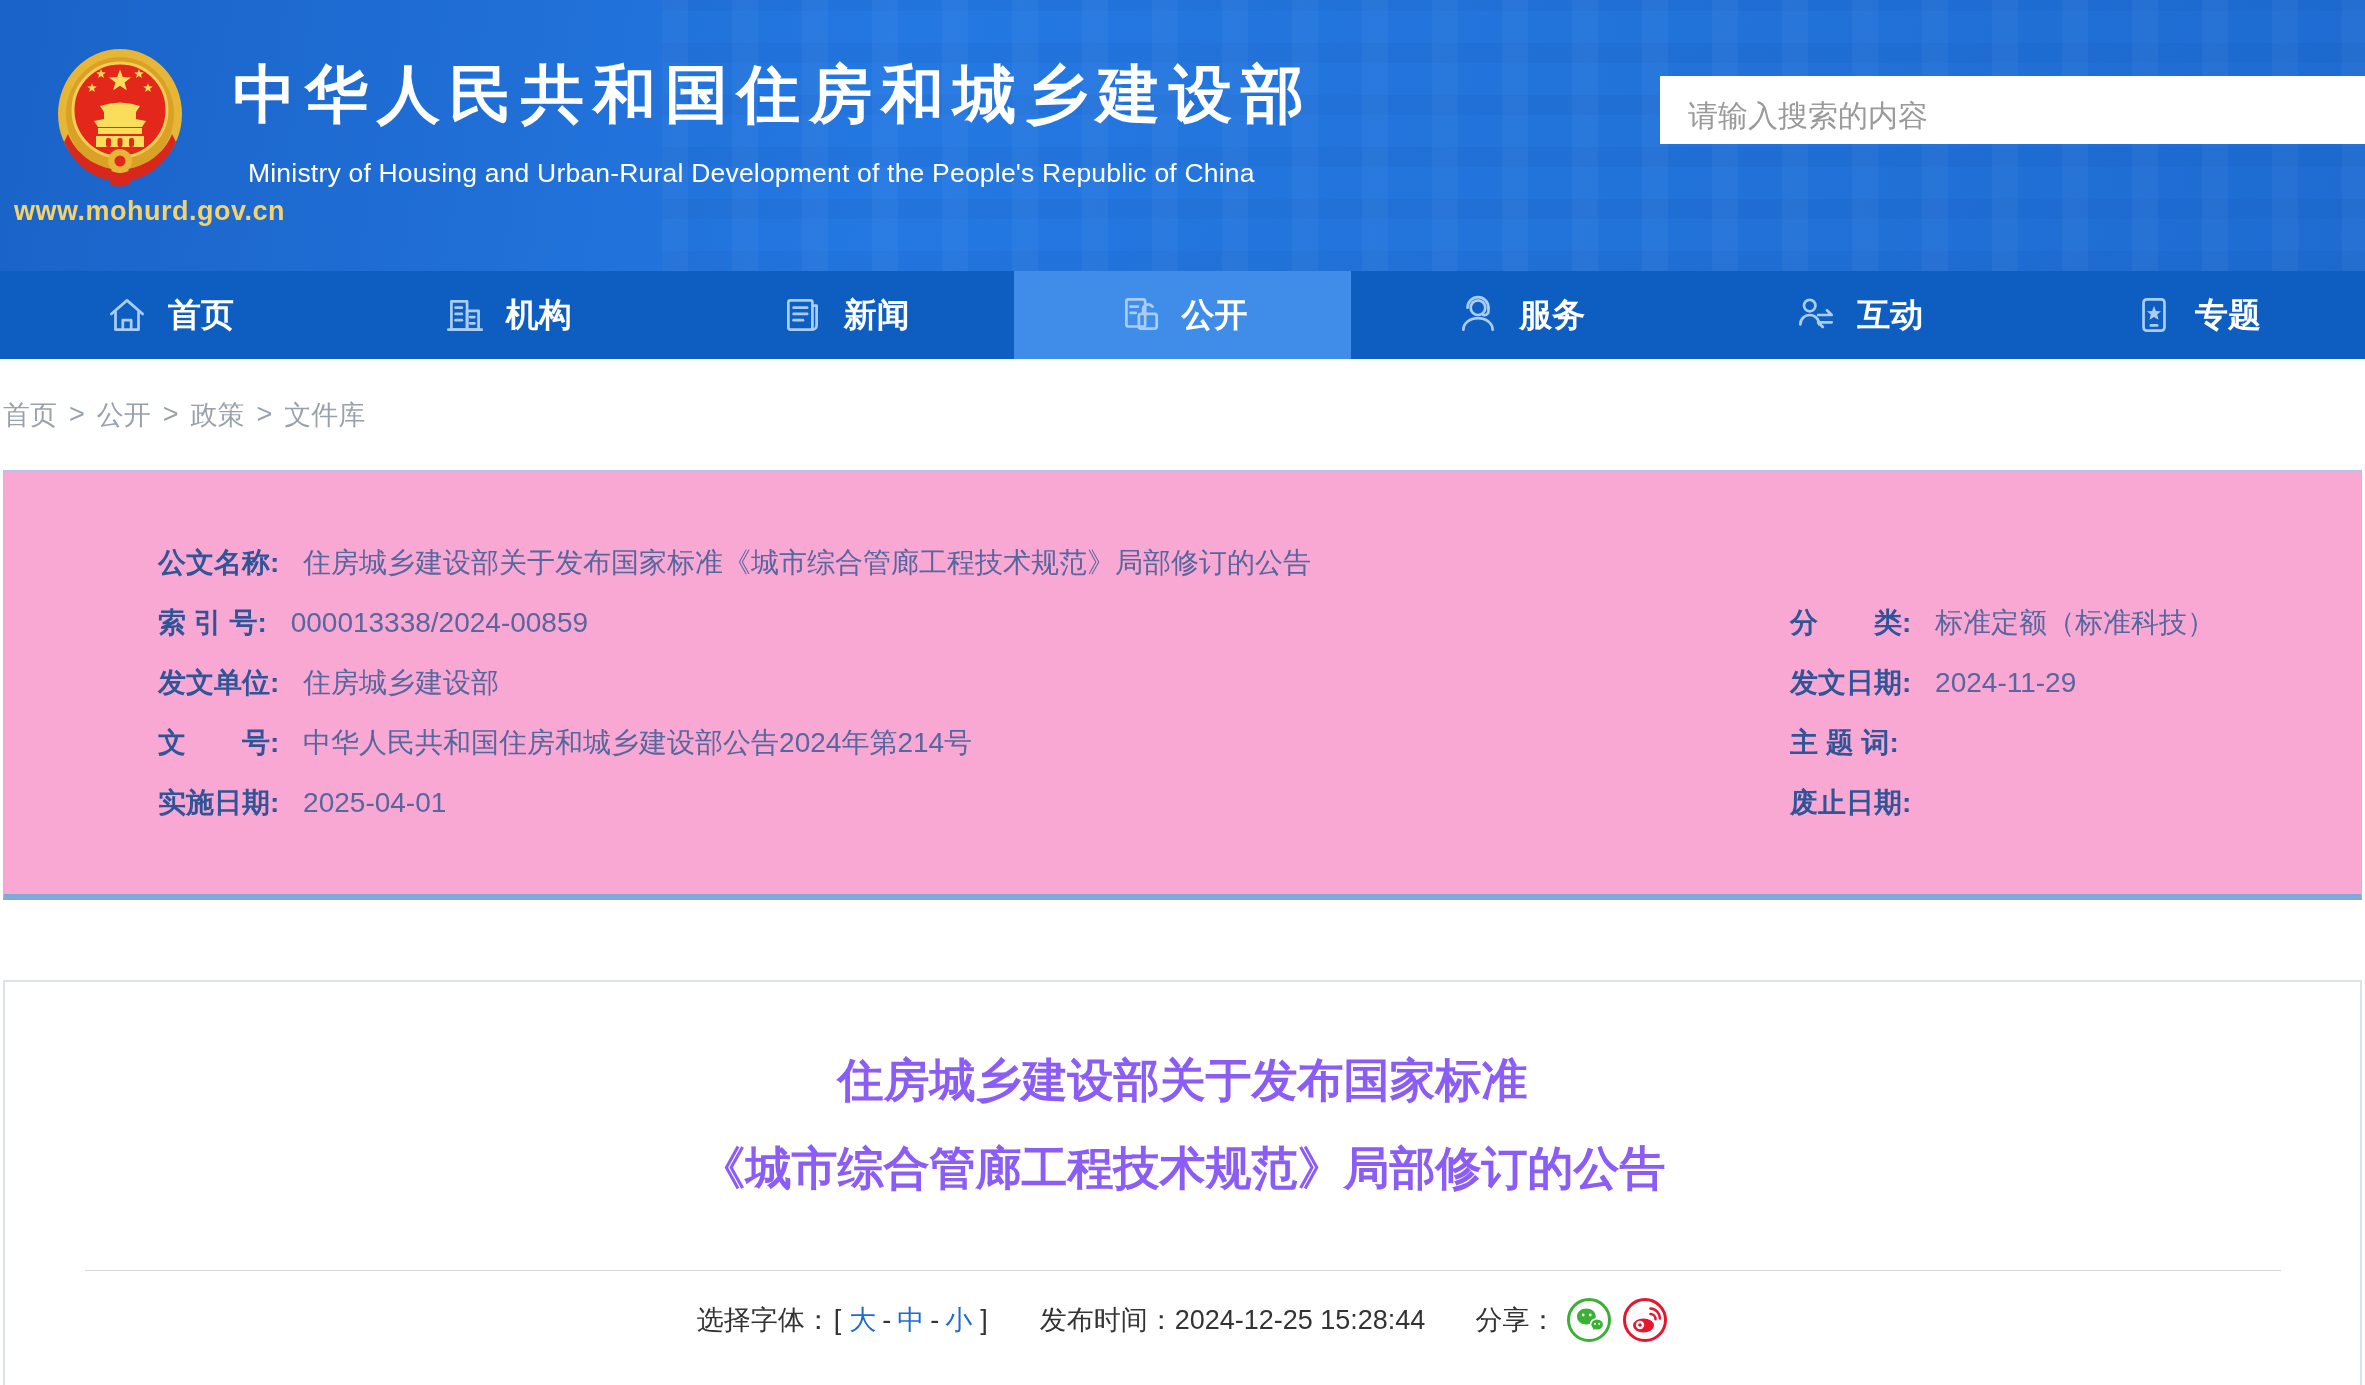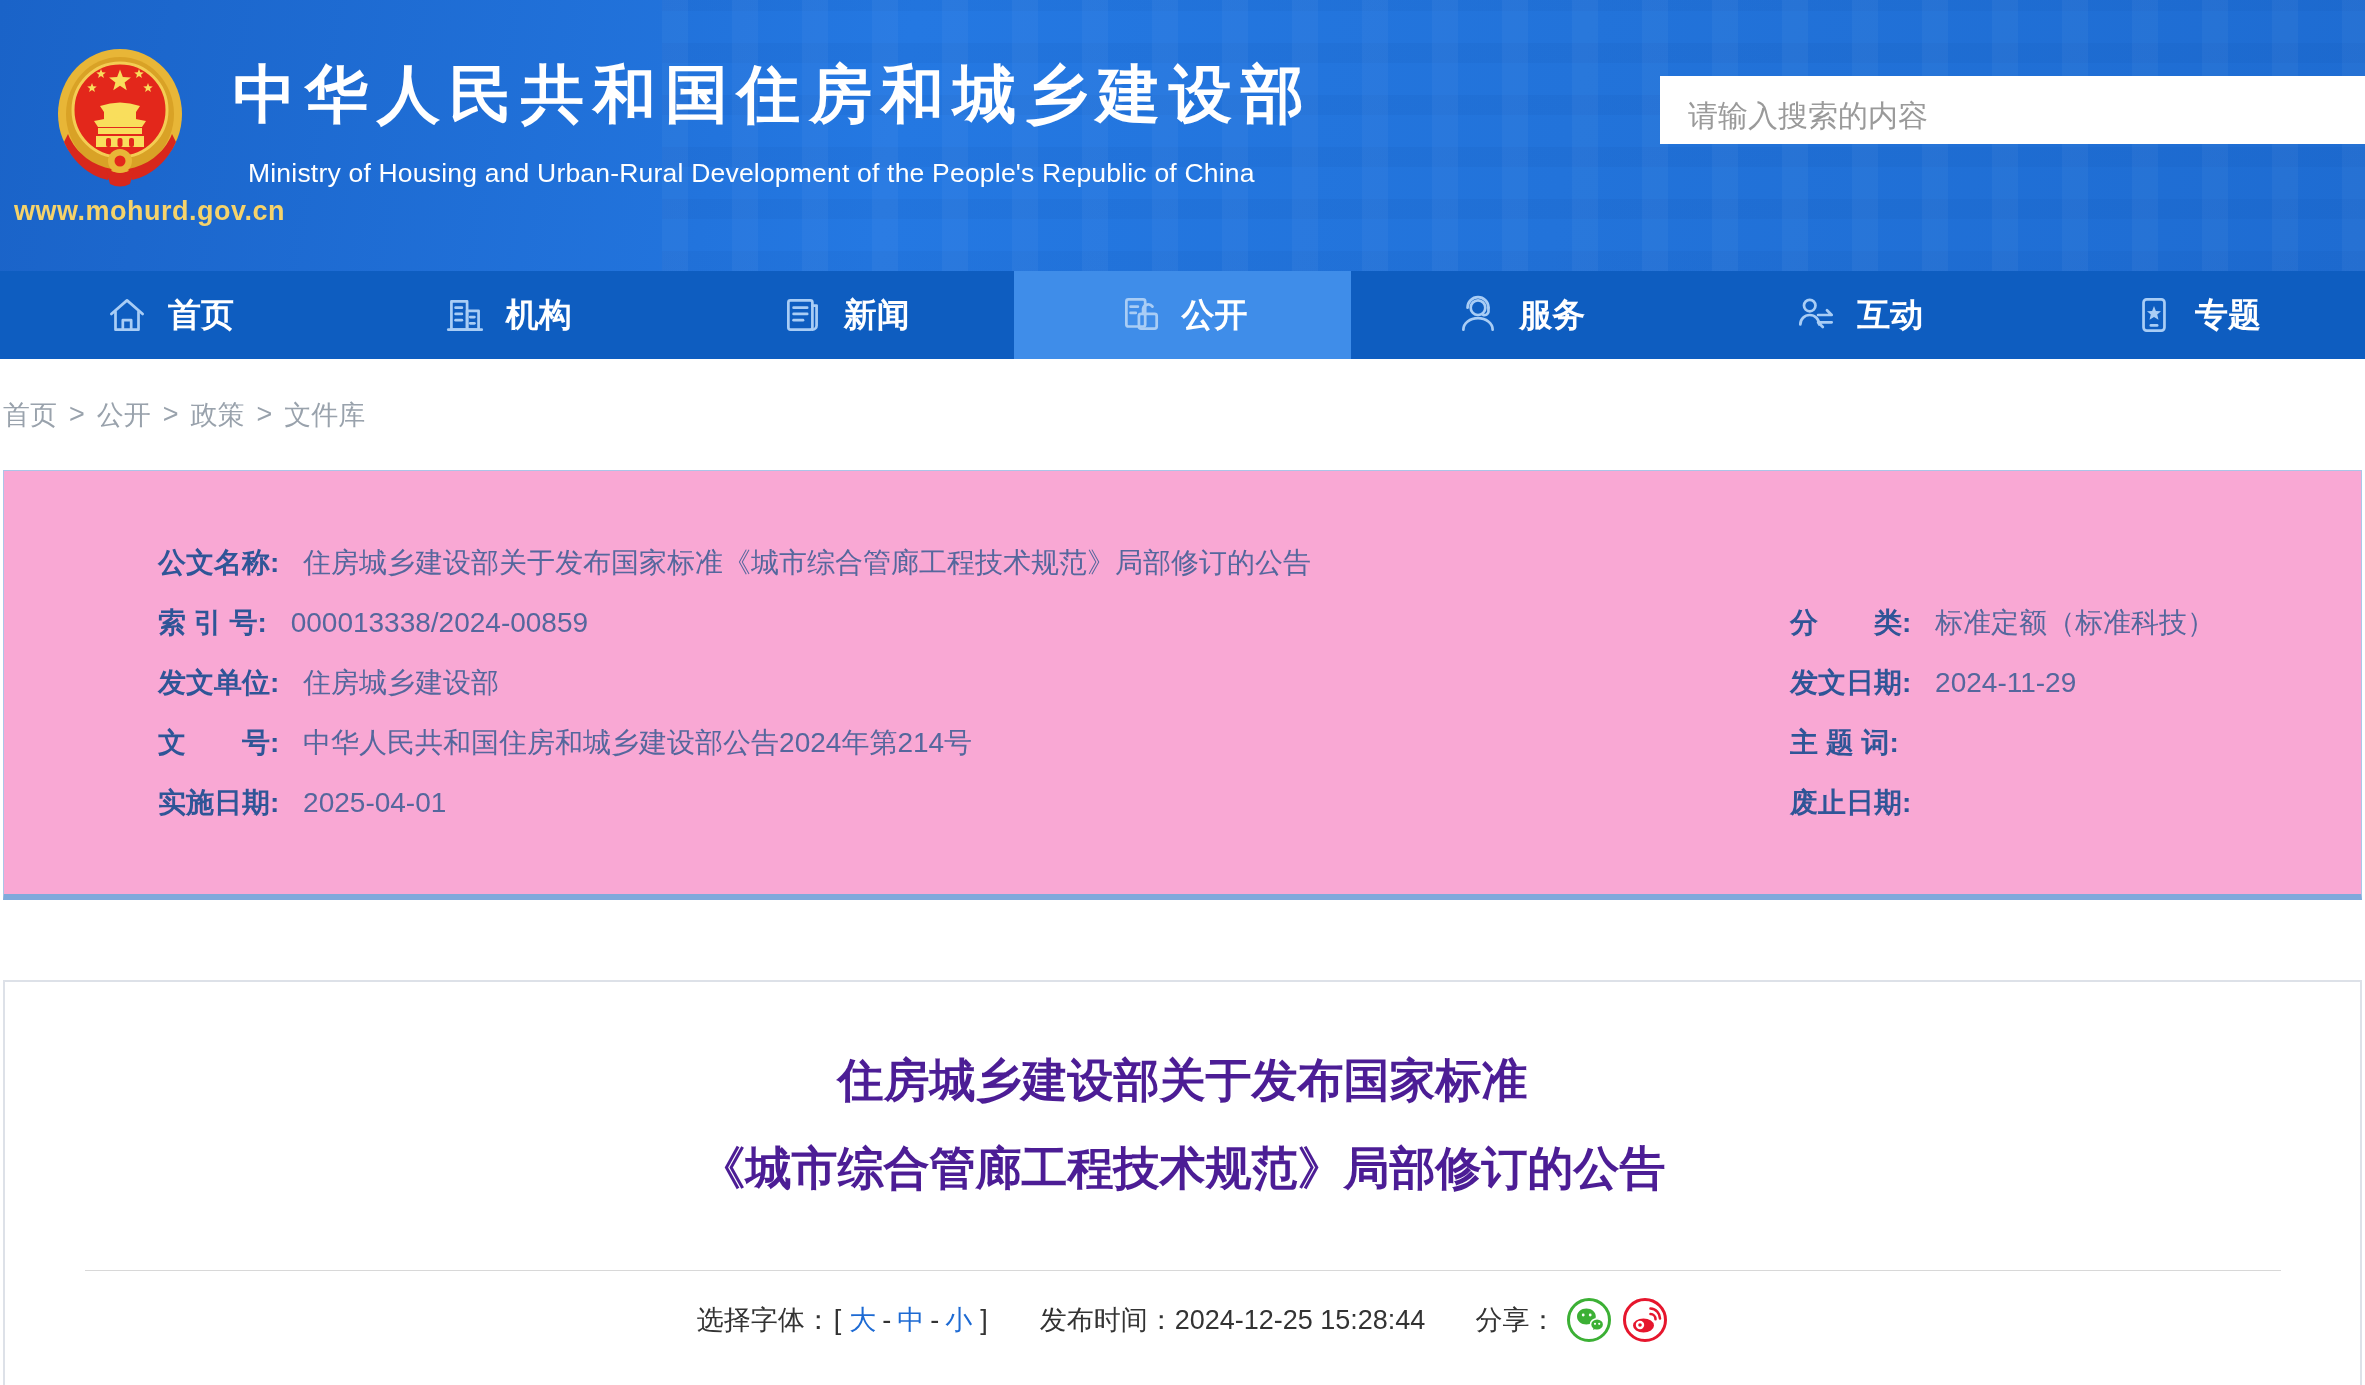--- a/index.html
+++ b/index.html
@@ -75,21 +75,21 @@
   .doc-info .lbl{ color:#2F5597; font-weight:bold; white-space:pre; }
   .doc-info .val{ color:#55679D; margin-left:16px; }
   .doc-info .right-col{ position:absolute; left:1786px; top:122px; }
   .doc-info .right-col .row{ padding-left:0; }
 
   
   .article{
     margin:80px 3px 0; height:405px; background:#fff;
     border:2px solid #DDE1E8; border-bottom:none; padding-top:54px;
   }
-  .article-title{ text-align:center; font-size:46px; font-weight:bold; color:#4c1d95; line-height:88px; }
+  .article-title{ text-align:center; font-size:46px; font-weight:bold; color:#8b5cf6; line-height:88px; }
   .divider{ width:2196px; margin:58px auto 0; border-top:1px solid #D8D8D8; }
   .meta-row{
     margin-top:26px; display:flex; justify-content:center; align-items:center;
     font-size:27px; color:#333; column-gap:8px; line-height:46px;
   }
   .meta-row .grp{ display:flex; align-items:center; }
   .meta-row .spacer{ width:34px; }
   .meta-row .fslink{ color:#1D6AD3; cursor:pointer; margin:0 6px; }
   .meta-row .bracket{ margin:0 2px; }
   .share-ico{ width:46px; height:46px; margin-left:10px; cursor:pointer; }

